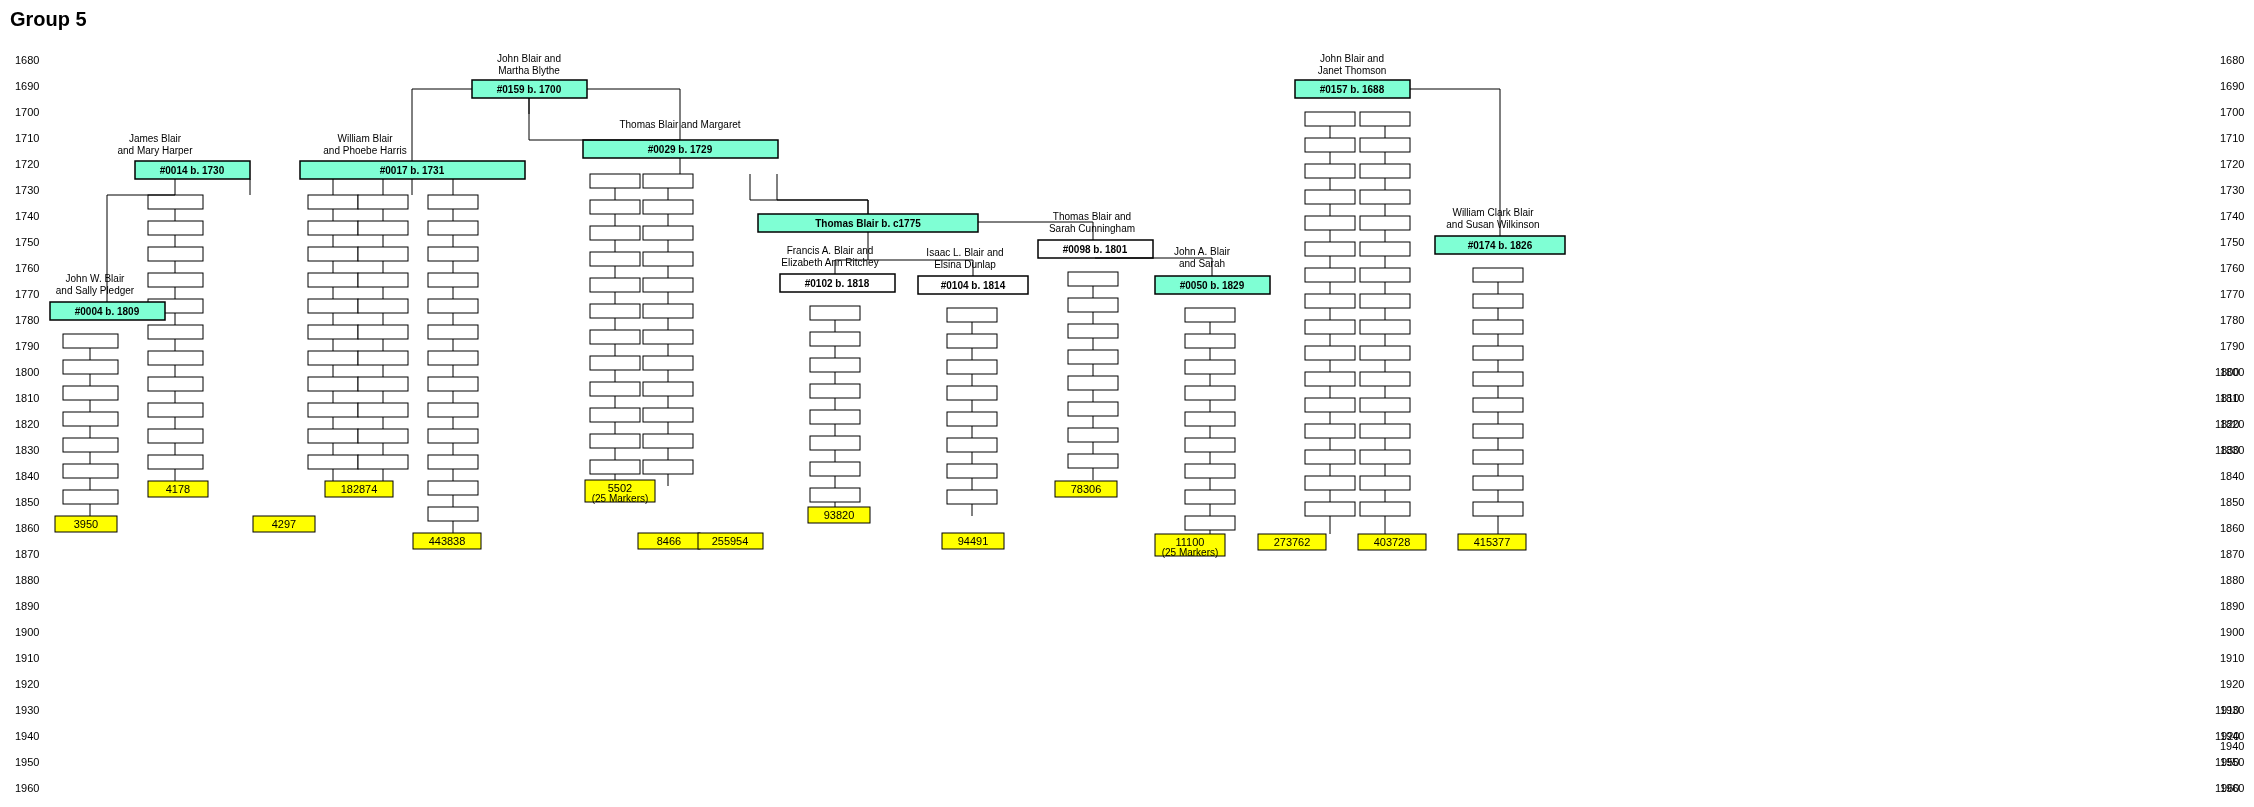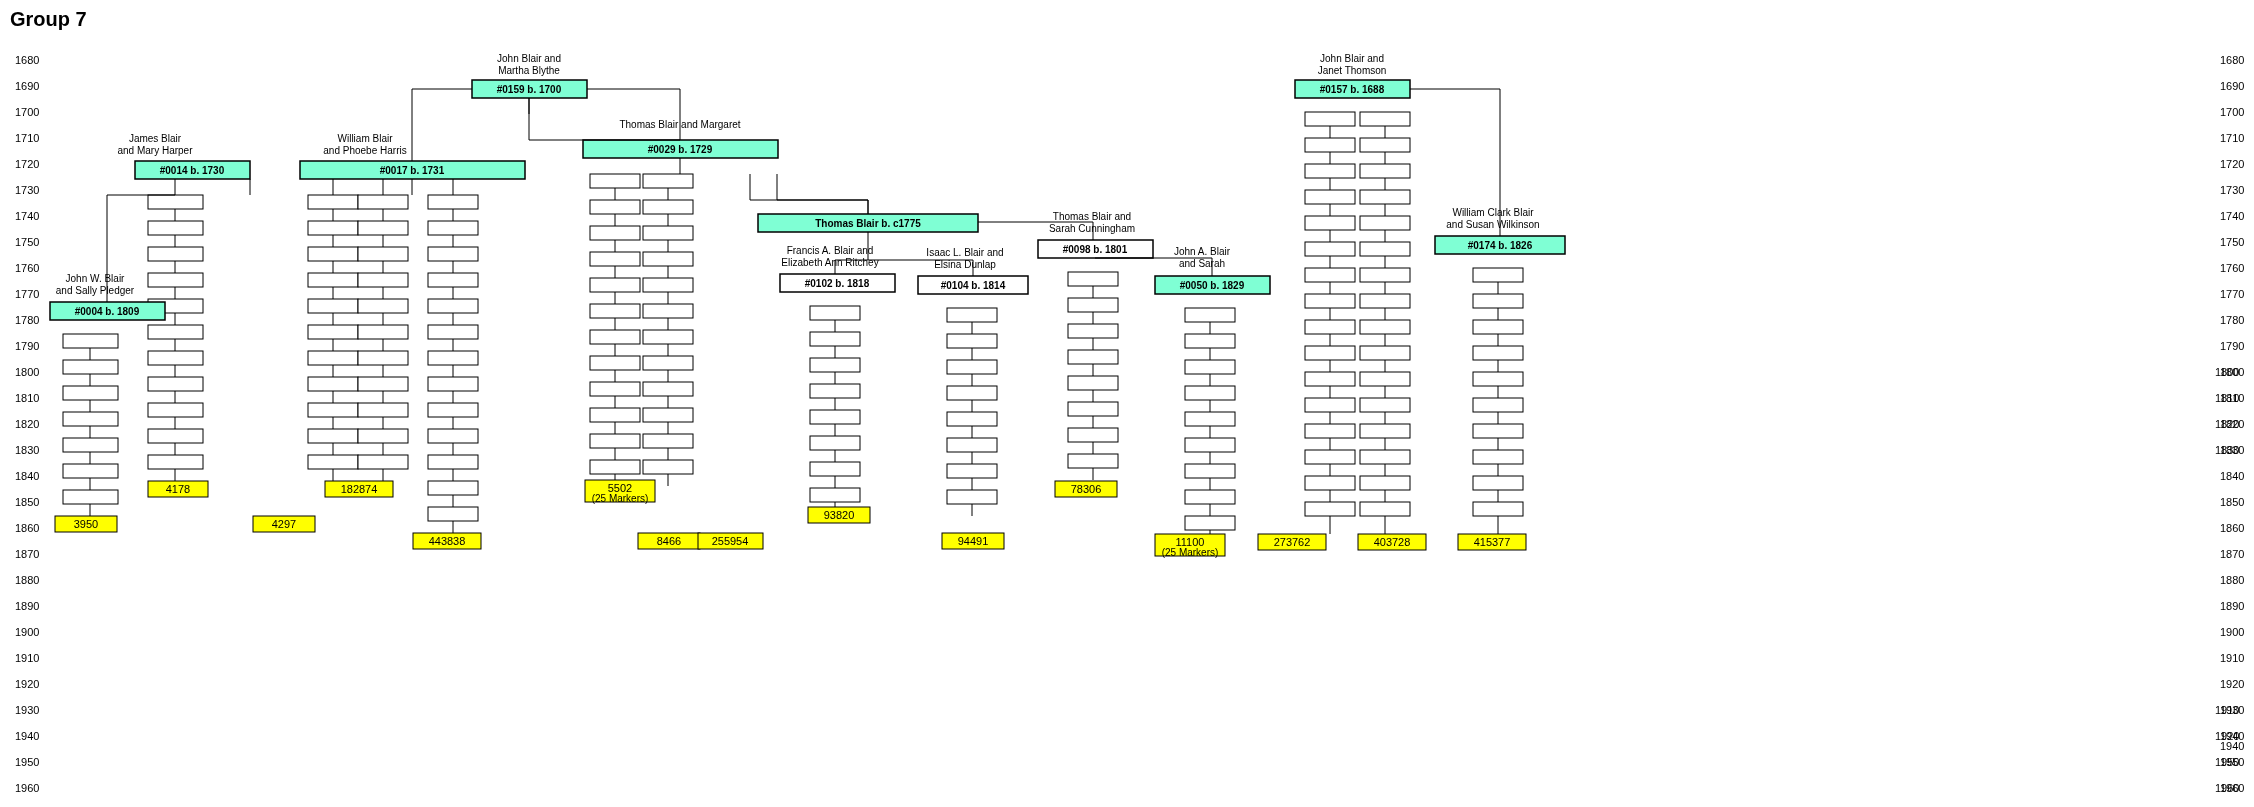--- a/index.html
+++ b/index.html
@@ -27,21 +27,21 @@
       left: 0;
       width: 100%;
       height: 100%;
       pointer-events: none;
     }
   </style>
 </head>
 <body>
 
 <div class="page">
-  <span class="title">Group 7</span>
+  <span class="title">Group 5</span>
 
   <svg class="lines">
 
     <g>
       <text x="15" y="64" font-size="11" fill="#000">1680</text>
       <text x="15" y="90" font-size="11" fill="#000">1690</text>
       <text x="15" y="116" font-size="11" fill="#000">1700</text>
       <text x="15" y="142" font-size="11" fill="#000">1710</text>
       <text x="15" y="168" font-size="11" fill="#000">1720</text>
       <text x="15" y="194" font-size="11" fill="#000">1730</text>

